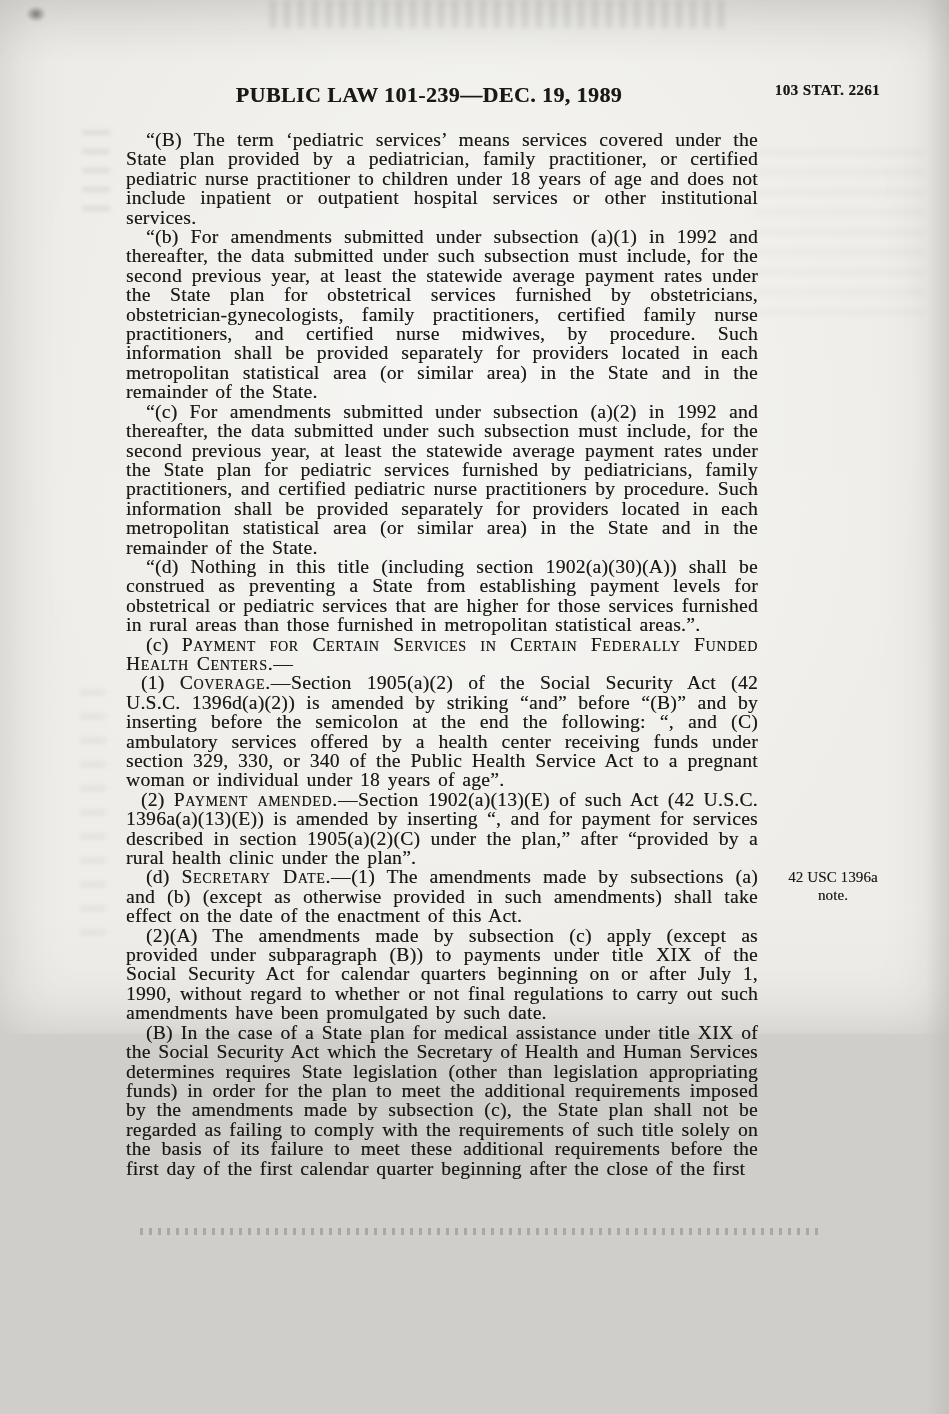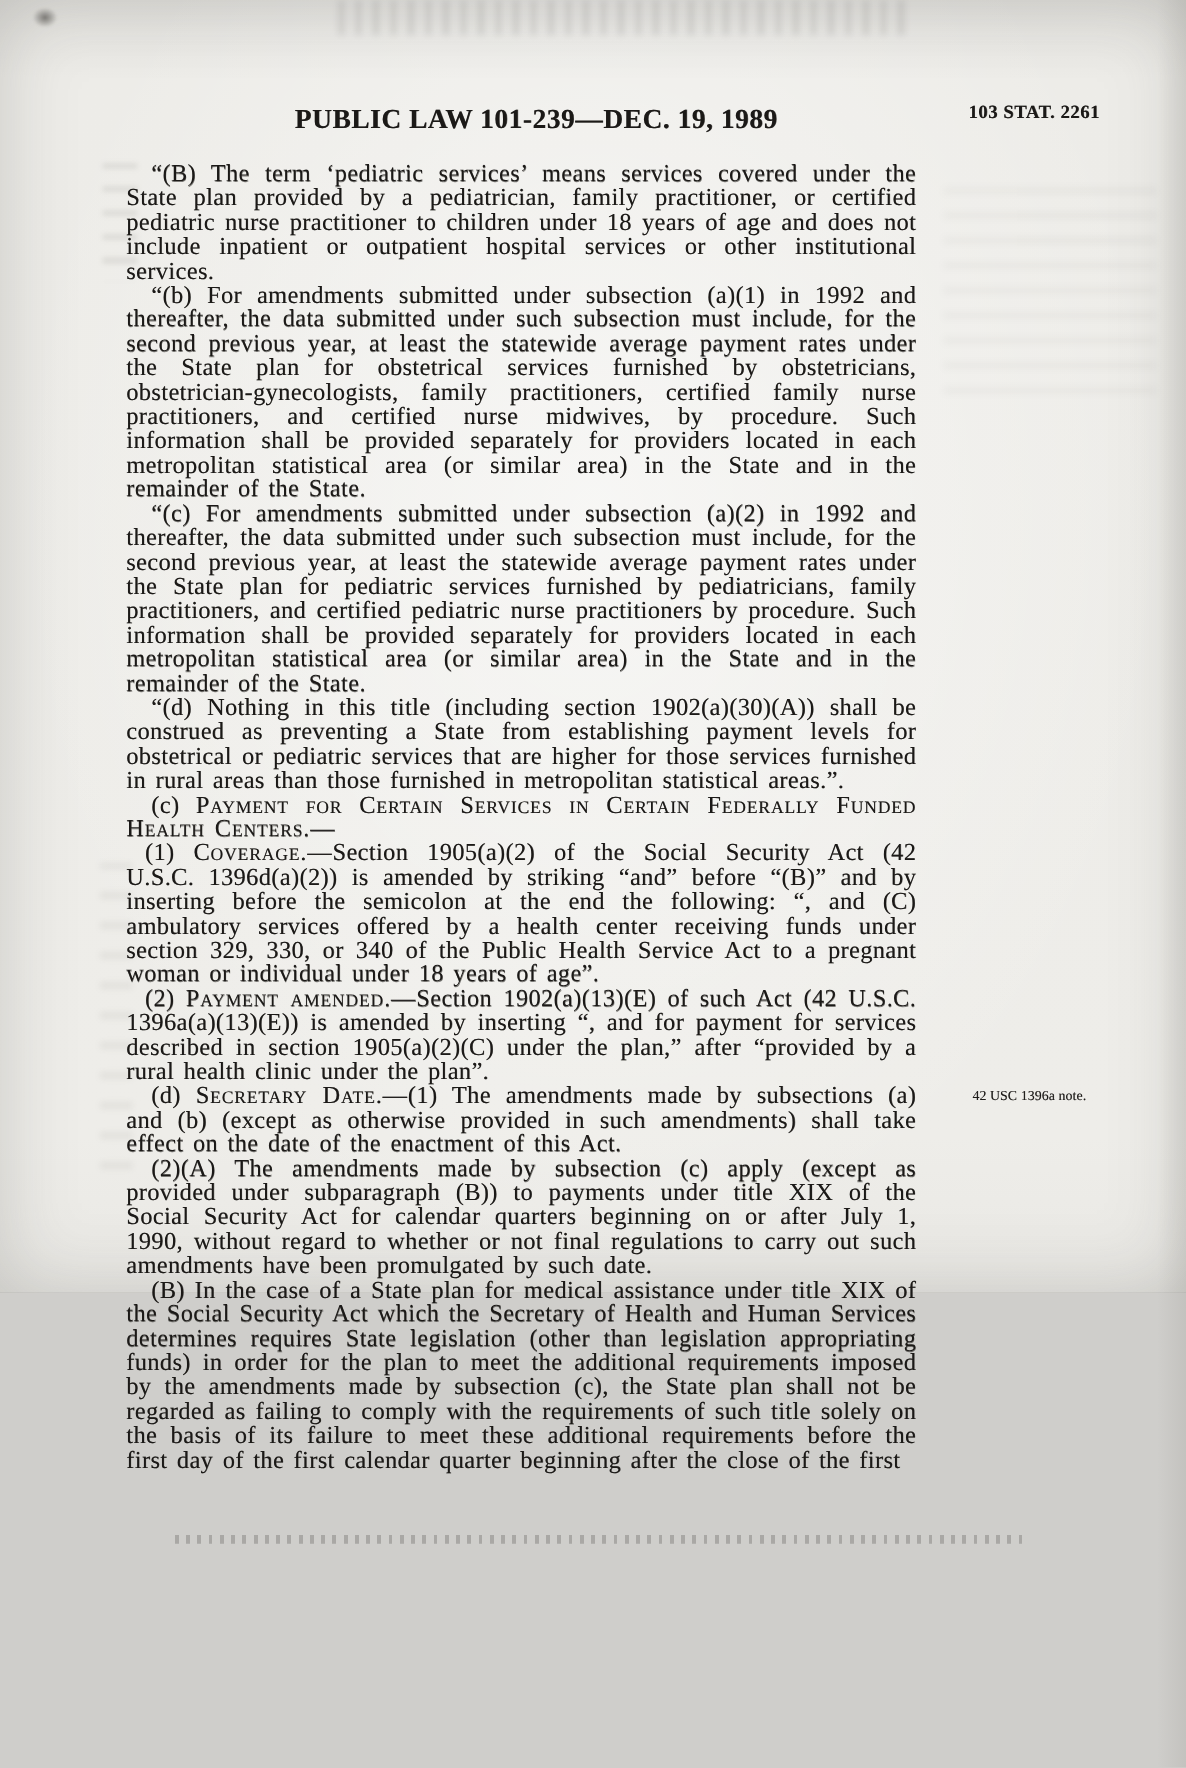--- a/index.html
+++ b/index.html
@@ -36,46 +36,46 @@
     top: 82px; left: 735px; width: 145px;
     text-align: right;
     font-size: 15px; font-weight: bold;
     letter-spacing: 0.4px;
     white-space: nowrap;
     text-shadow: 0.3px 0.3px 0.4px rgba(25,23,20,0.6);
   }
   
   .body-column {
     position: absolute;
-    top: 130px; left: 101px; width: 632px;
+    top: 130px; left: 126px; width: 632px;
     font-size: 19.5px;
     line-height: 19.4px;
     letter-spacing: 0.3px;
     word-spacing: 2.4px;
     text-align: justify;
     text-shadow: 0.25px 0.25px 0.35px rgba(25,23,20,0.55);
   }
   .body-column p { margin: 0; padding: 0; }
   .para       { text-indent: 20px; }
   .quote-block{ margin-left: 39px; margin-right: 9px; text-indent: 20px; }
   .sub-block  { margin-left: 33px; text-indent: 15px; }
   .sc { font-variant: small-caps; letter-spacing: 0.7px; }
   .rel { position: relative; }
   
   .margin-note {
     position: absolute;
     left: calc(100% + 14px);
     top: 1px;
     width: 122px;
-    font-size: 11px;
+    font-size: 15px;
     line-height: 18px;
     letter-spacing: 0.1px;
     word-spacing: 0;
     text-indent: 0;
-    text-align: right;
+    text-align: center;
     text-shadow: 0.2px 0.2px 0.3px rgba(25,23,20,0.45);
   }
   
   .artifact { position: absolute; pointer-events: none; }
   .a-topstreak {
     left: 270px; top: 0px; width: 460px; height: 28px;
     background:
       repeating-linear-gradient(90deg, rgba(110,108,104,0.35) 0 6px, rgba(110,108,104,0) 6px 14px);
     filter: blur(2.5px);
     opacity: 0.45;

